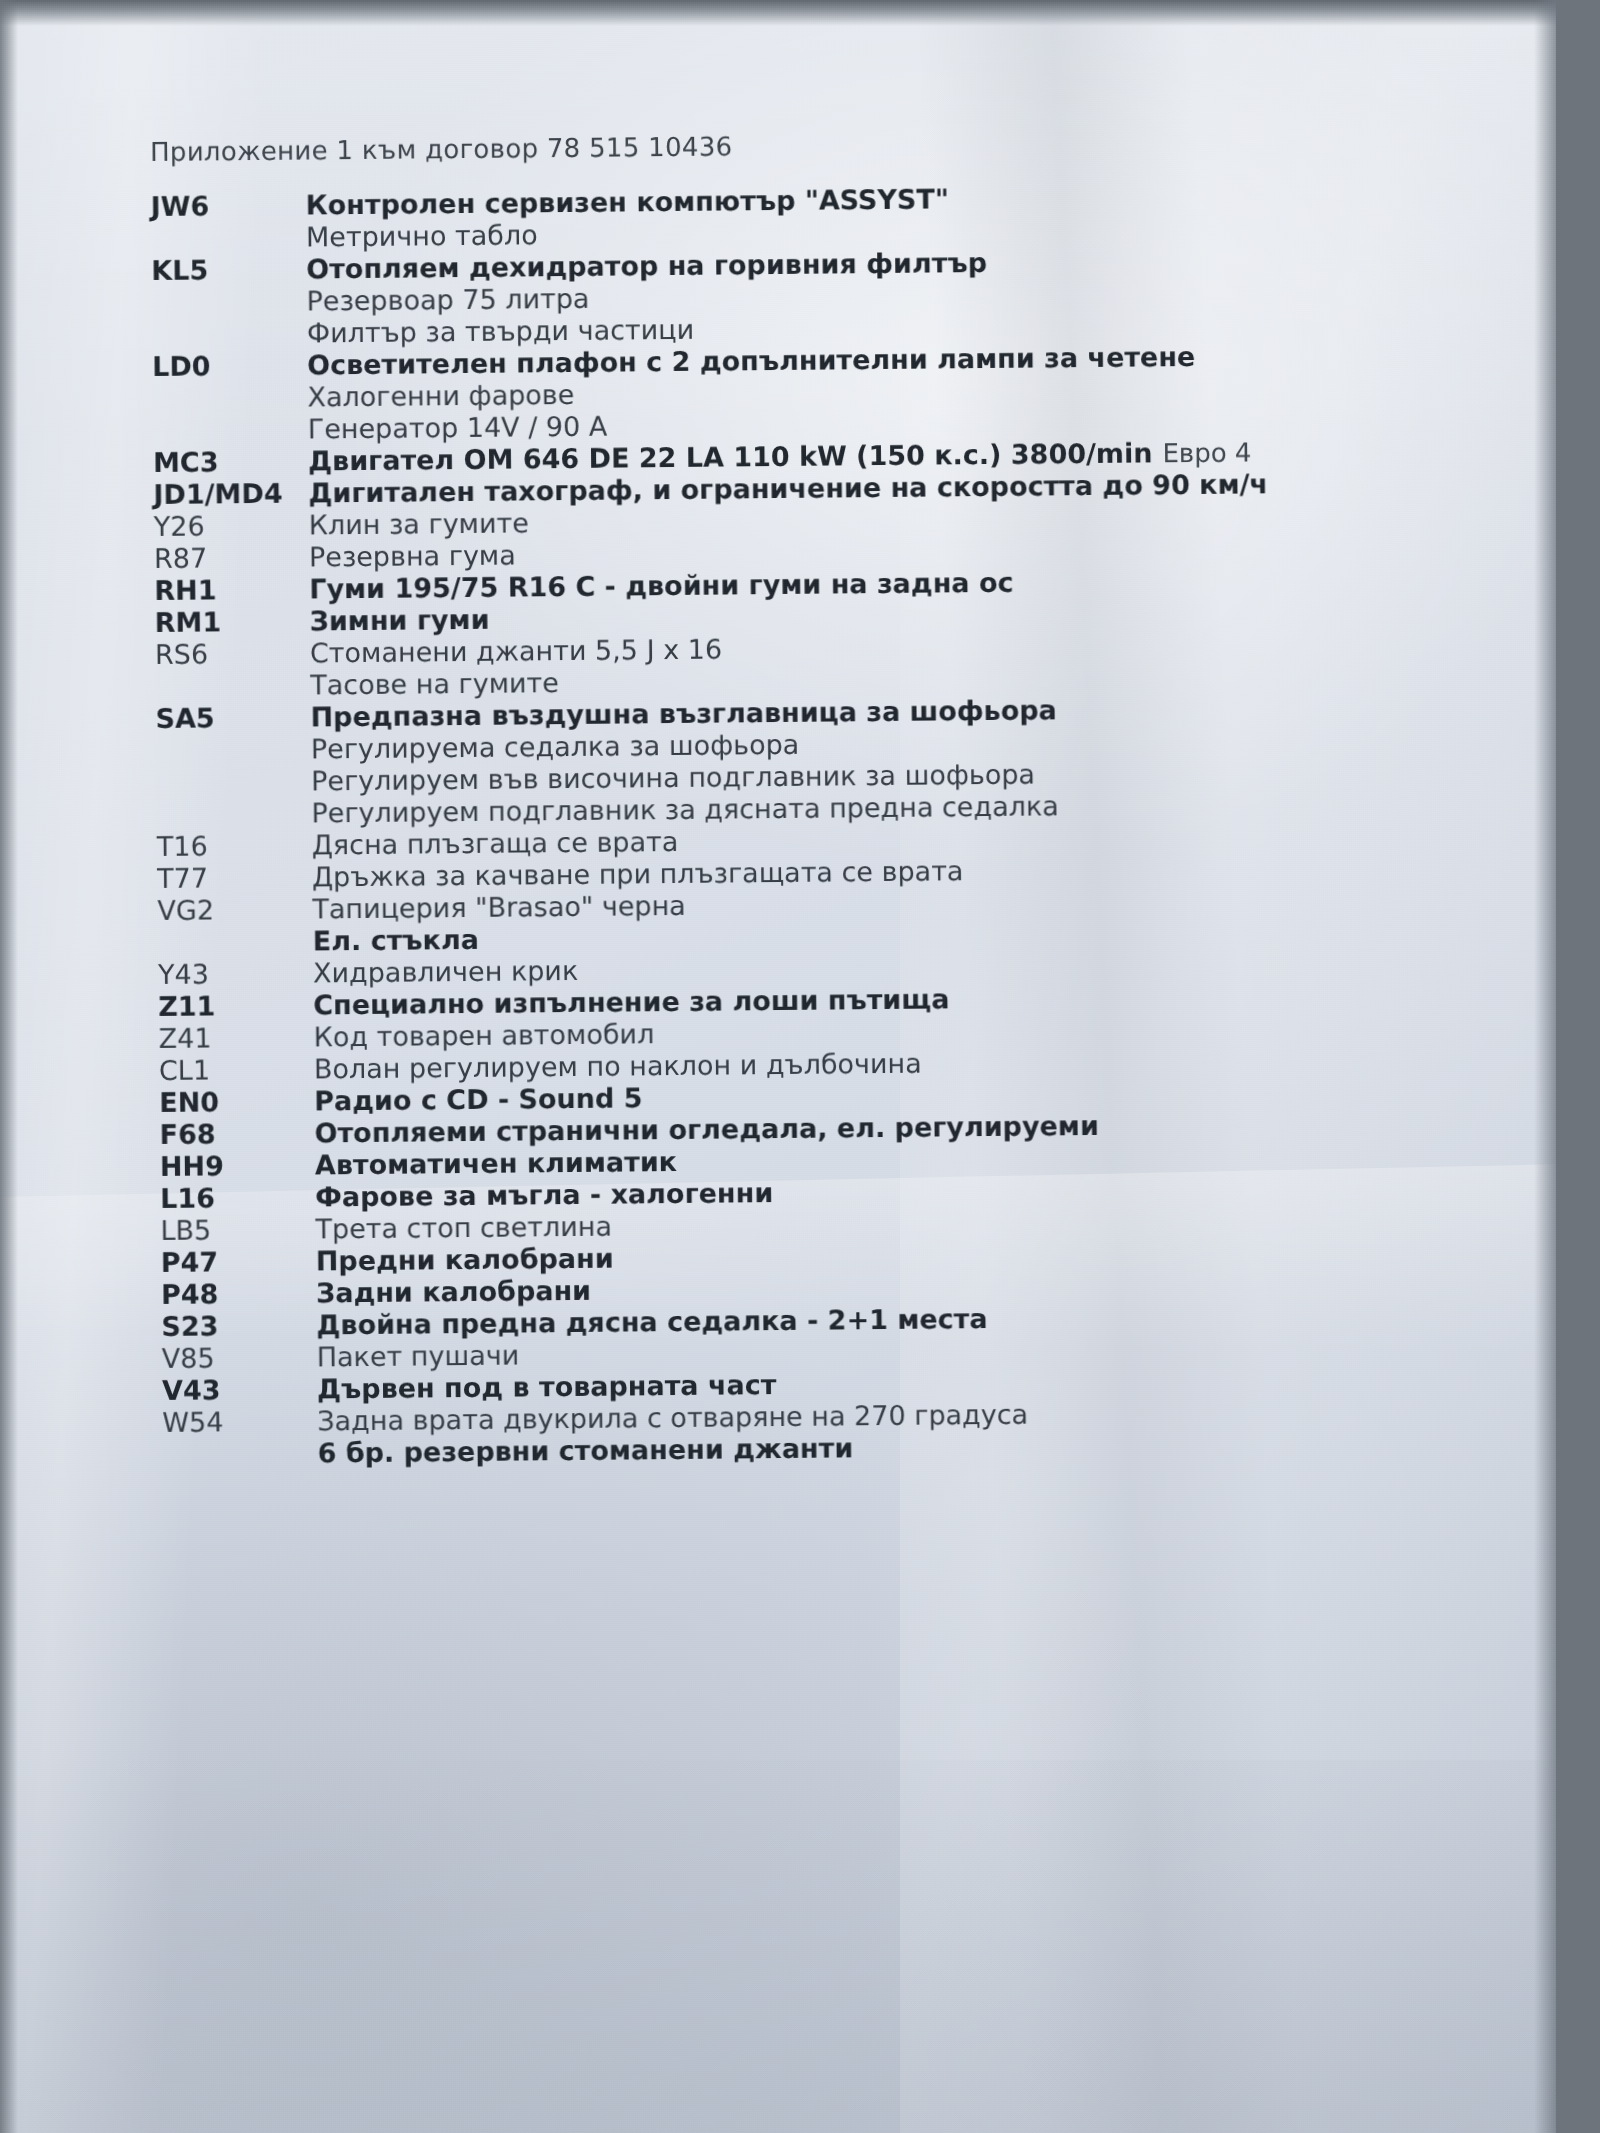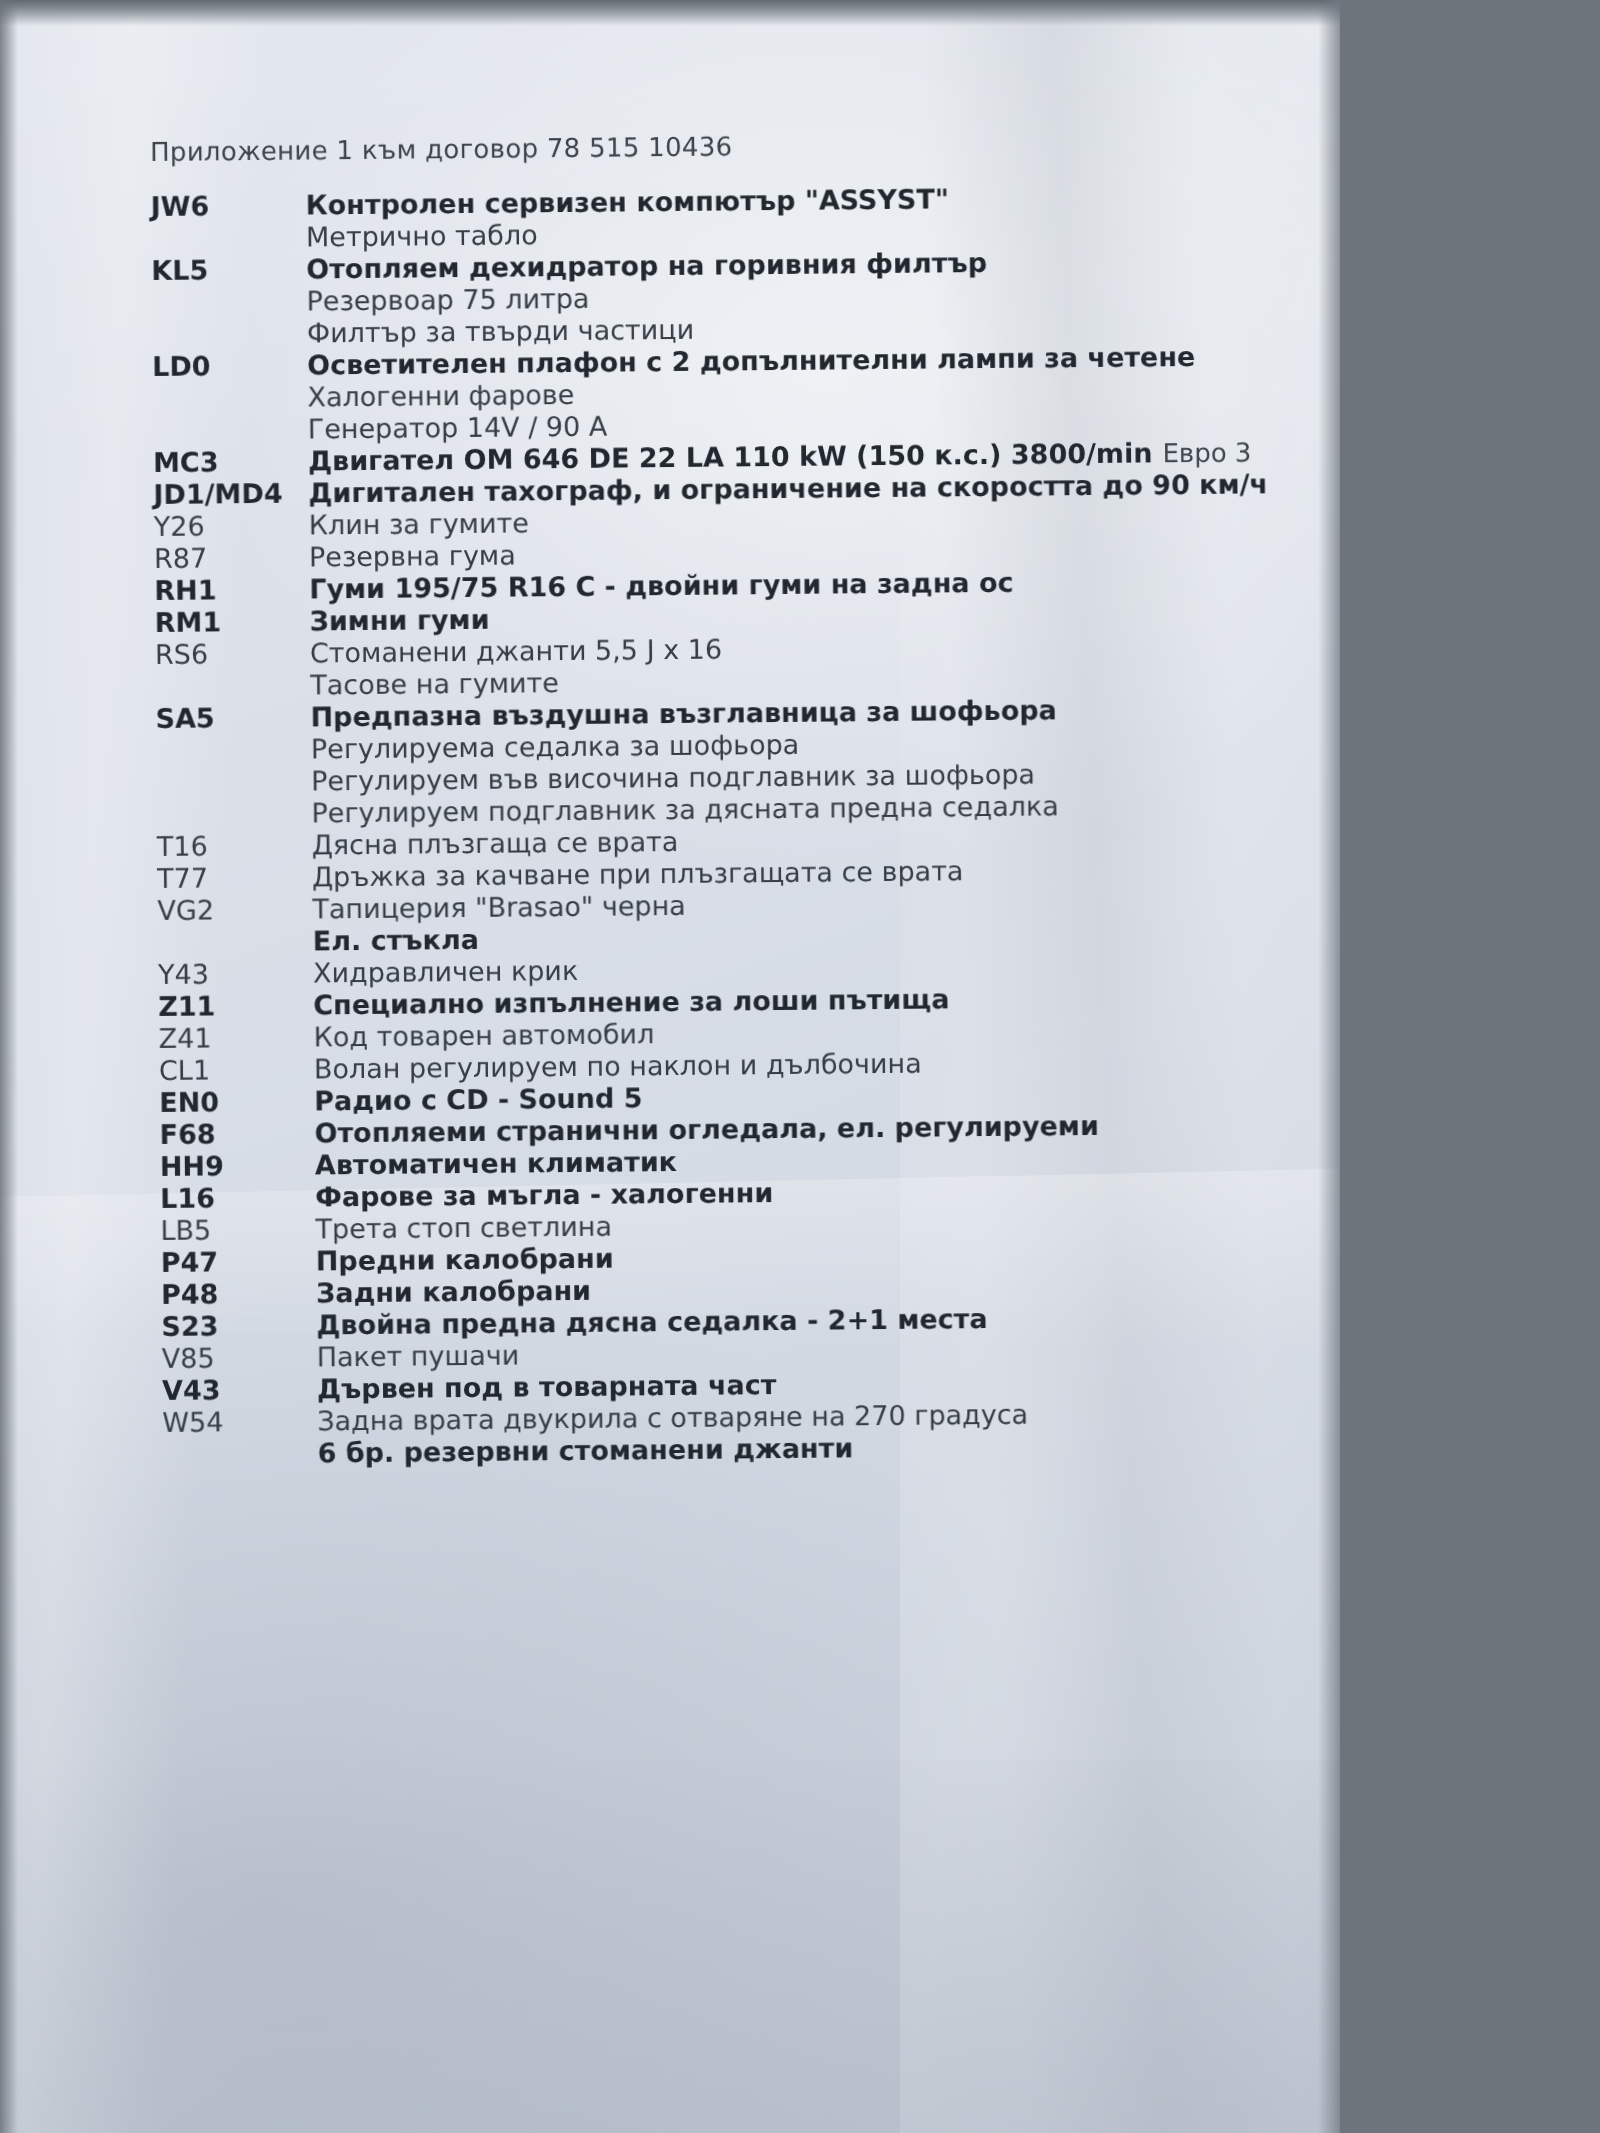--- a/index.html
+++ b/index.html
@@ -12,21 +12,21 @@
     height: 2133px;
     overflow: hidden;
     font-family: "DejaVu Sans", sans-serif;
   }
 
   
   #paper {
     position: absolute;
     left: 0;
     top: 0;
-    width: 1340px;
+    width: 1556px;
     height: 2133px;
     background:
       radial-gradient(ellipse 900px 700px at 62% 18%, rgba(255,255,255,0.55) 0%, rgba(255,255,255,0.0) 70%),
       radial-gradient(ellipse 1200px 900px at 20% 90%, rgba(150,160,175,0.35) 0%, rgba(150,160,175,0) 75%),
       linear-gradient(160deg, #dfe4ec 0%, #dde2ea 25%, #d6dce6 55%, #ccd3de 80%, #c3cbd7 100%);
     overflow: hidden;
   }
 
   
   .crease {
@@ -173,21 +173,21 @@
           <div class="code"></div>
           <div class="desc">Халогенни фарове</div>
         </div>
         <div class="row">
           <div class="code"></div>
           <div class="desc">Генератор 14V / 90 A</div>
         </div>
         <div class="row bold">
           <div class="code">MC3</div>
           <div class="desc">Двигател OM 646 DE 22 LA 110 kW (150 к.с.) 3800/min</div>
-          <span class="suffix" style="margin-left: 10px;">Евро 3</span>
+          <span class="suffix" style="margin-left: 10px;">Евро 4</span>
         </div>
         <div class="row bold">
           <div class="code">JD1/MD4</div>
           <div class="desc">Дигитален тахограф, и ограничение на скоростта до 90 км/ч</div>
         </div>
         <div class="row">
           <div class="code">Y26</div>
           <div class="desc">Клин за гумите</div>
         </div>
         <div class="row">

